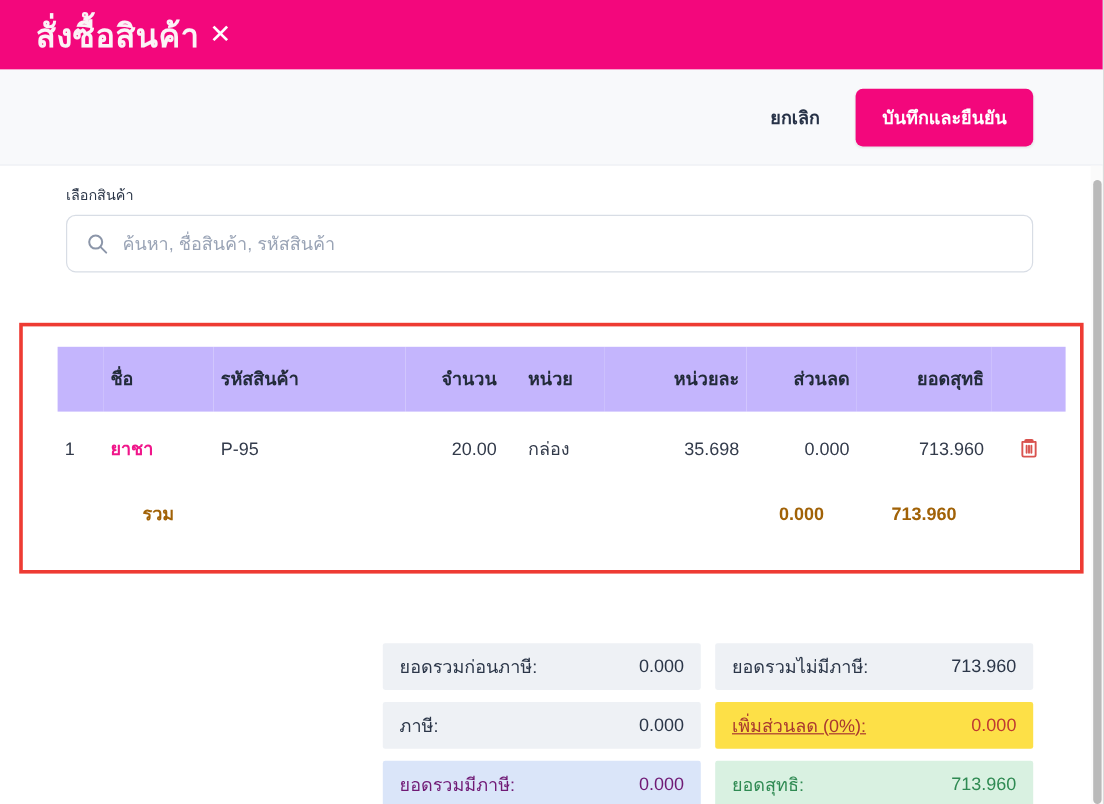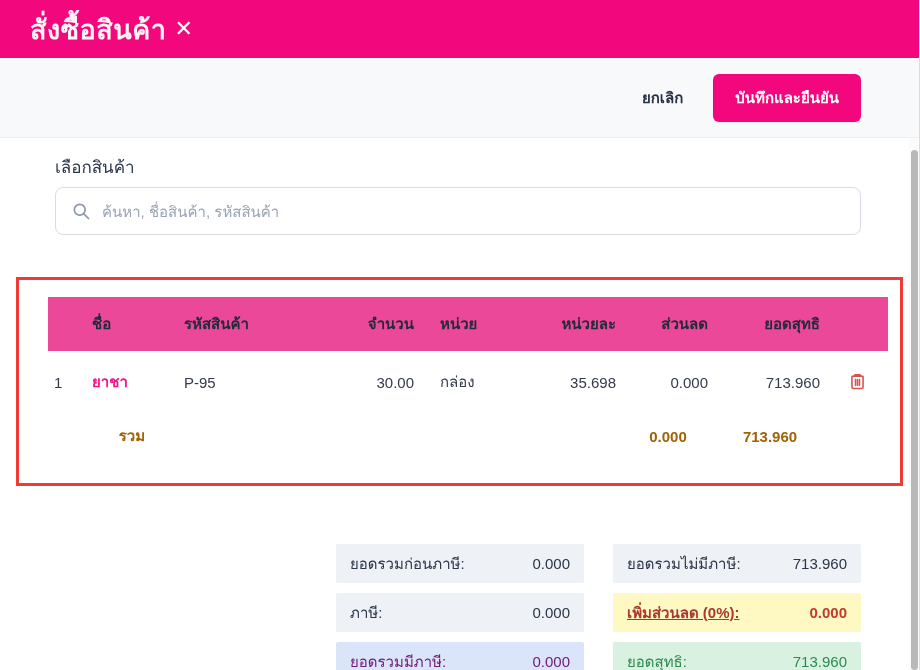--- a/index.html
+++ b/index.html
@@ -12,47 +12,47 @@
   .modal-title { color:#FBF3F6; font-size:27px; font-weight:bold; letter-spacing:.5px; }
   .close-btn { background:none; border:none; color:#fff; font-size:22px; line-height:1; cursor:pointer; padding:4px 8px; margin-right:44px; }
 
   
   .action-bar { height:80px; background:#F8F9FB; border-bottom:1px solid #EDEFF3; display:flex; align-items:center; justify-content:flex-end; padding-right:58px; gap:30px; }
   .cancel-btn { background:none; border:none; color:#273247; font-size:15px; font-weight:600; cursor:pointer; }
   .confirm-btn { background:#F3077C; color:#fff; border:none; border-radius:6px; font-size:15px; font-weight:700; padding:12px 22px; cursor:pointer; box-shadow:0 1px 2px rgba(0,0,0,.08); }
 
   
   .picker { margin:15px 58px 0 55px; }
-  .picker-label { font-size:17px; color:#2B3648; margin-bottom:7px; }
+  .picker-label { font-size:12px; color:#2B3648; margin-bottom:7px; }
   .search-wrap { position:relative; height:64px; }
   .search-wrap svg { position:absolute; left:16px; top:14px; }
   .search-input { width:100%; height:48px; border:1px solid #D8DDE5; border-radius:8px; padding:0 14px 0 46px; font-size:15px; color:#2F3A4D; background:#fff; outline:none; font-family:inherit; }
   .search-input::placeholder { color:#9AA4B6; }
 
   
   .highlight-box { margin:26px 16px 0 16px; border:3px solid #EE3B33; background:#fff; padding:17px 32px 24px 29px; }
   table.items { width:100%; border-collapse:collapse; table-layout:fixed; }
-  table.items th { background:#ec4899; font-size:15px; font-weight:700; color:#222B3A; height:54px; padding:0 6px; white-space:nowrap; }
+  table.items th { background:#c4b5fd; font-size:15px; font-weight:700; color:#222B3A; height:54px; padding:0 6px; white-space:nowrap; }
   table.items td { font-size:15px; color:#333B4B; height:62px; padding:0 6px; white-space:nowrap; }
   tr.total-row td { height:46px; font-weight:700; color:#a16207;text-align:center; }
   .al { text-align:left; } .ar { text-align:right; } .ac { text-align:center; }
   .col-idx{width:38px;} .col-name{width:92px;} .col-code{width:160px;} .col-qty{width:82px;}
   .col-unit{width:84px;} .col-price{width:118px;} .col-disc{width:92px;} .col-net{width:112px;} .col-act{width:62px;}
   .name-link { color:#F0168A; font-weight:600; cursor:pointer; }
   .unit-cell { padding-left:20px !important; }
   .del-btn { background:none; border:none; color:#D9534F; cursor:pointer; padding:2px; }
 
   
   .summary { display:flex; justify-content:flex-end; gap:12px; margin:58px 58px 0 0; }
   .sum-col { display:flex; flex-direction:column; gap:10px; width:265px; }
-  .sum-box { height:39px; display:flex; align-items:center; justify-content:space-between; padding:0 14px; border-radius:2px; font-size:15px;margin-left:17px; }
+  .sum-box { height:39px; display:flex; align-items:center; justify-content:space-between; padding:0 14px; border-radius:2px; font-size:15px; }
   .sum-box .lbl { white-space:nowrap; }
   .v-gray { background:#EEF1F5; color:#2B3648; }
   .v-blue { background:#DAE5F9; color:#701a75; }
-  .v-red  { background:#fef9c3; color:#C03A31;font-weight:bold; }
+  .v-red  { background:#fde047; color:#C03A31; }
   .v-red .lbl { color:#A93830; text-decoration:underline; cursor:pointer; }
   .v-green{ background:#D9F1E1; color:#2F8A52; }
 
   
   .scroll-track { position:absolute; right:1px; top:138px; width:9px; height:532px; background:#FBFBFB; }
   .scroll-thumb { position:absolute; right:1px; top:150px; width:7px; height:520px; background:#B9B9B9; border-radius:4px; cursor:pointer; }
 </style>
 </head>
 <body>
 
@@ -105,21 +105,21 @@
           <th class="ar">ส่วนลด</th>
           <th class="ar">ยอดสุทธิ</th>
           <th></th>
         </tr>
       </thead>
       <tbody>
         <tr>
           <td class="al">1</td>
           <td class="al"><span class="name-link">ยาชา</span></td>
           <td class="al">P-95</td>
-          <td class="ar">30.00</td>
+          <td class="ar">20.00</td>
           <td class="al unit-cell">กล่อง</td>
           <td class="ar">35.698</td>
           <td class="ar">0.000</td>
           <td class="ar">713.960</td>
           <td class="ac">
             <button class="del-btn">
               <svg width="19" height="20" viewBox="0 0 24 24" fill="none" stroke="currentColor" stroke-width="2" stroke-linecap="round" stroke-linejoin="round">
                 <path d="M9 4h6a1 1 0 0 1 1 1v1H8V5a1 1 0 0 1 1-1z"></path>
                 <path d="M5 6h14v14a1.5 1.5 0 0 1-1.5 1.5h-11A1.5 1.5 0 0 1 5 20V6z"></path>
                 <line x1="9.5" y1="10" x2="9.5" y2="17.5"></line>

